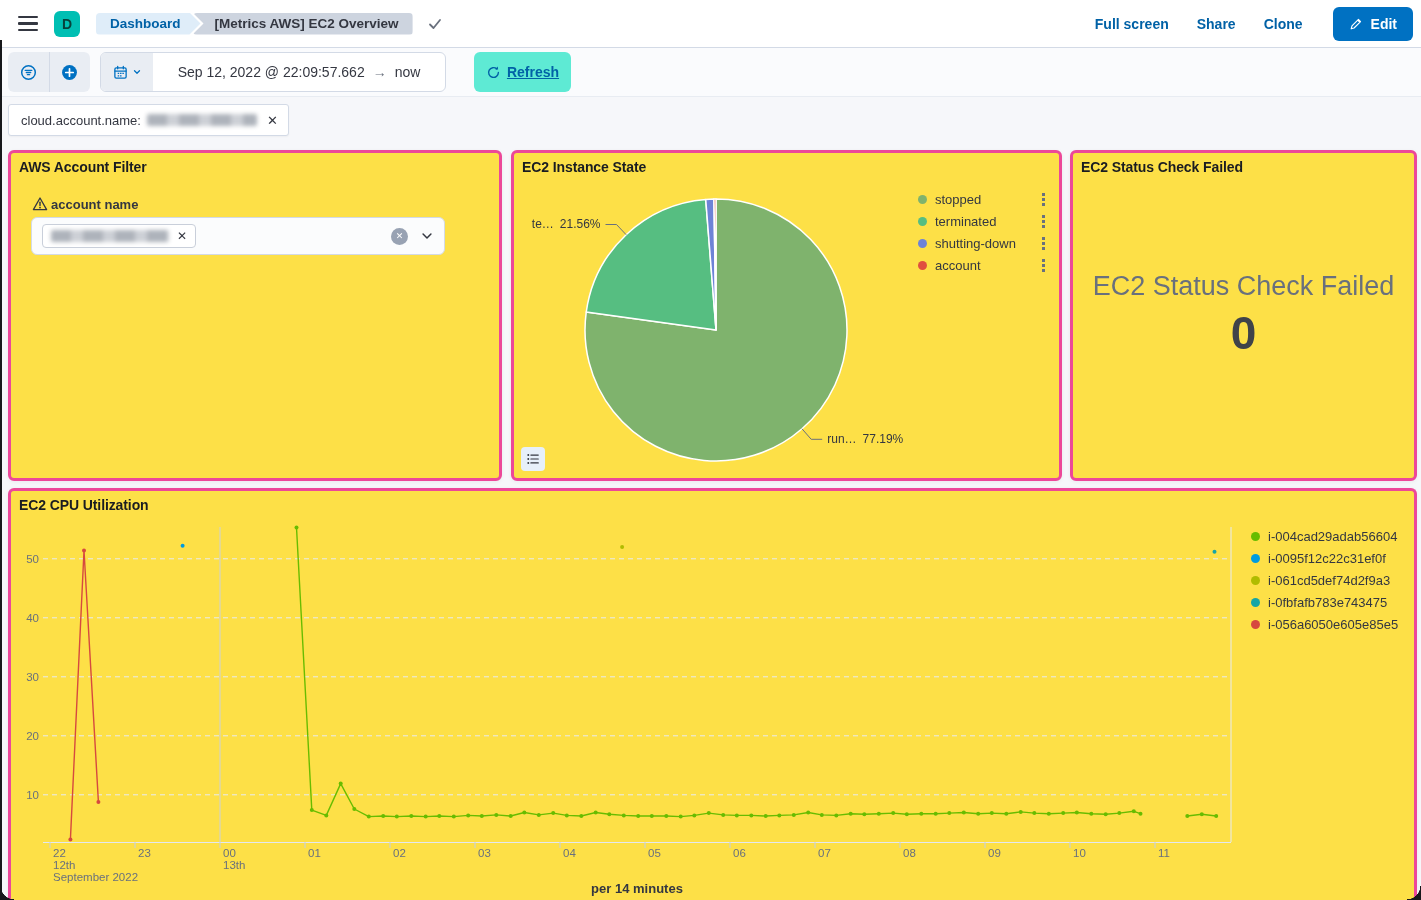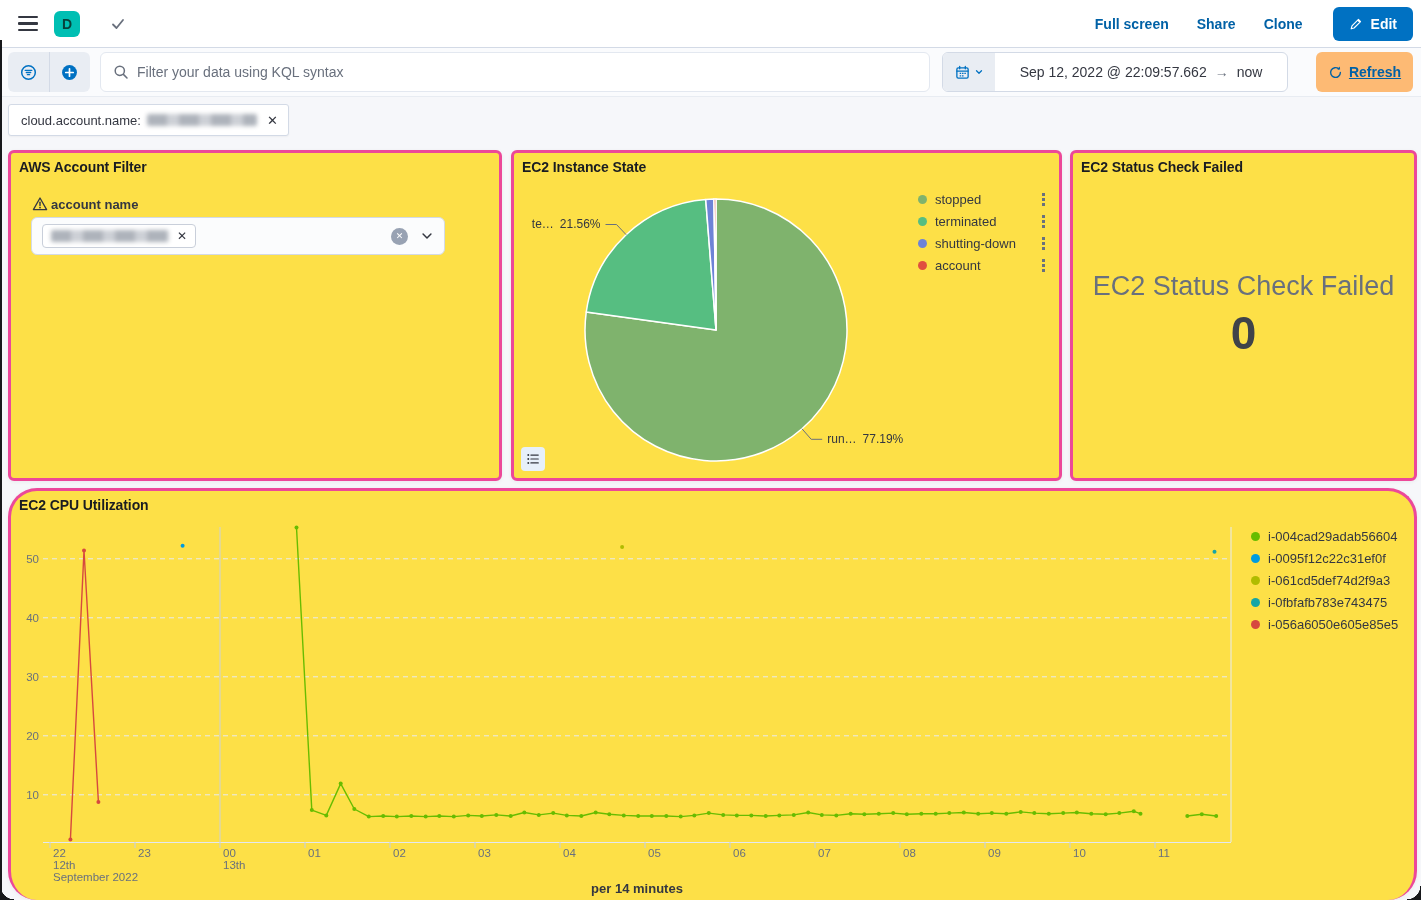--- a/index.html
+++ b/index.html
@@ -25,21 +25,21 @@
   .filter-group { width:82px; height:40px; background:#E9EDF3; border-radius:6px; display:flex; align-items:center; margin-right:10px; }
   .fg-btn { flex:1; height:100%; background:transparent; border:none; display:flex; align-items:center; justify-content:center; cursor:pointer; }
   .fg-divider { width:1px; height:40px; background:#D3DAE6; }
   .searchbox { flex:1; height:40px; background:#fff; border:1px solid #E3E8F0; border-radius:6px; display:flex; align-items:center; padding:0 12px; margin-right:12px; }
   .searchbox input { flex:1; border:none; outline:none; background:transparent; font-size:14px; color:#343741; margin-left:8px; font-family:inherit; }
   .searchbox input::placeholder { color:#69707D; }
   .datepicker { width:346px; height:40px; background:#fff; border:1px solid #D3DAE6; border-radius:6px; display:flex; align-items:center; overflow:hidden; }
   .dp-cal { width:52px; height:100%; background:#E9EDF3; display:flex; align-items:center; justify-content:center; gap:4px; border:none; cursor:pointer; }
   .dp-text { flex:1; display:flex; align-items:center; justify-content:center; gap:8px; font-size:14px; color:#343741; }
   .dp-arrow { color:#69707D; font-size:14px; }
-  .refresh-btn { margin-left:28px; width:97px; height:40px; background:#fdba74; border:none; border-radius:6px; color:#0061A6; font-size:14px; font-weight:600; display:flex; align-items:center; justify-content:center; gap:6px; cursor:pointer; font-family:inherit; }
+  .refresh-btn { margin-left:28px; width:97px; height:40px; background:#5eead4; border:none; border-radius:6px; color:#0061A6; font-size:14px; font-weight:600; display:flex; align-items:center; justify-content:center; gap:6px; cursor:pointer; font-family:inherit; }
   .refresh-btn .lbl { text-decoration:underline; }
 
   
   .content { position:absolute; left:0; top:97px; right:0; bottom:0; background:#F6F7FA; }
   .filter-pill { position:absolute; left:8px; top:7px; height:32px; background:#fff; border:1px solid #D3DAE6; border-radius:3px; display:flex; align-items:center; padding:0 10px 0 12px; font-size:13px; color:#343741; box-shadow:0 1px 2px rgba(0,0,0,.04); cursor:pointer; }
   .redact { display:inline-block; background:repeating-linear-gradient(90deg,#aeb3bb 0 20px,#cdd0d6 20px 32px); border-radius:2px; filter:blur(2px); height:12px; }
   .pill-x { margin-left:10px; color:#343741; font-size:13px; cursor:pointer; }
 
   .panel { position:absolute; background:#fde047; border:3px solid #ec4899; border-radius:6px; box-shadow:0 1px 4px rgba(0,0,0,.05); }
   .panel-title { position:absolute; left:8px; top:6px; font-size:14px; font-weight:700; color:#1A1C21; letter-spacing:-.1px; }
@@ -59,21 +59,21 @@
   .legend-dot { width:9px; height:9px; border-radius:50%; margin-right:8px; flex:none; }
   .legend-lbl { font-size:13px; color:#343741; flex:1; cursor:pointer; }
   .vdots { position:relative; width:3px; height:3px; background:#69707D; box-shadow:0 5px 0 #69707D,0 10px 0 #69707D; margin:-10px 6px 0 6px; cursor:pointer; }
   .legend-toggle { position:absolute; left:7px; bottom:7px; width:24px; height:24px; background:#E7F0FA; border:none; border-radius:4px; display:flex; align-items:center; justify-content:center; cursor:pointer; }
 
   .p3 { left:1070px; top:53px; width:347px; height:331px; }
   .metric-wrap { position:absolute; left:0; top:118px; width:100%; text-align:center; }
   .metric-label { font-size:27px; color:#69707D; font-weight:400; }
   .metric-value { font-size:46px; color:#404349; font-weight:700; margin-top:4px; }
 
-  .p4 { left:8px; top:391px; width:1409px; height:412px; border-bottom:none; border-bottom-left-radius:0; border-bottom-right-radius:0;border-radius:29px; }
+  .p4 { left:8px; top:391px; width:1409px; height:412px; border-bottom:none; border-bottom-left-radius:0; border-bottom-right-radius:0; }
   .cpu-svg { position:absolute; left:0; top:0; }
   .cpu-legend { position:absolute; left:1240px; top:34px; }
   .cpu-legend .legend-lbl { font-size:13px; }
   .xaxis-label { position:absolute; left:32px; top:390px; width:1188px; text-align:center; font-size:13px; font-weight:700; color:#343741; }
 
   
   .edge-left { position:fixed; left:0; top:40px; bottom:0; width:2px; background:#17181b; z-index:50; }
   .corner-bl { position:fixed; left:0; bottom:0; width:14px; height:14px; background:radial-gradient(circle 14px at 14px 0px, transparent 13px, #17181b 13.5px); z-index:51; }
   .corner-br { position:fixed; right:0; bottom:0; width:14px; height:14px; background:radial-gradient(circle 14px at 0px 0px, transparent 13px, #17181b 13.5px); z-index:51; }
 
@@ -82,20 +82,24 @@
 </head>
 <body>
 
 <header class="topnav">
   <button class="hamburger">
       <span></span>
       <span></span>
       <span></span>
     </button>
   <span class="app-badge">D</span>
+  <nav class="crumbs">
+    <span class="crumb crumb-first">Dashboard</span>
+    <span class="crumb crumb-last">[Metrics AWS] EC2 Overview</span>
+  </nav>
   <span class="check-ic">
     <svg width="16" height="16" viewBox="0 0 16 16">
         <path d="M3 8.5 L6.5 12 L13 4" fill="none" stroke="#69707D" stroke-width="1.8" stroke-linecap="round" stroke-linejoin="round"></path>
       </svg>
   </span>
   <span class="nav-spacer"></span>
   <a class="nav-link">Full screen</a>
   <a class="nav-link">Share</a>
   <a class="nav-link">Clone</a>
   <button class="edit-btn">
@@ -116,29 +120,20 @@
           <path d="M5 6 h6 M6 8 h4 M7 10 h2" stroke="#0071C2" stroke-width="1.4" stroke-linecap="round"></path>
         </svg>
     </button>
     <span class="fg-divider"></span>
     <button class="fg-btn">
       <svg width="17" height="17" viewBox="0 0 16 16">
           <circle cx="8" cy="8" r="7" fill="#0071C2"></circle>
           <path d="M8 4.5 v7 M4.5 8 h7" stroke="#fff" stroke-width="1.6" stroke-linecap="round"></path>
         </svg>
     </button>
-  </div>
-  <div class="searchbox">
-    <span style="display:flex">
-      <svg width="16" height="16" viewBox="0 0 16 16">
-          <circle cx="6.8" cy="6.8" r="4.6" fill="none" stroke="#69707D" stroke-width="1.5"></circle>
-          <path d="M10.4 10.4 L14 14" stroke="#69707D" stroke-width="1.5" stroke-linecap="round"></path>
-        </svg>
-    </span>
-    <input type="text" placeholder="Filter your data using KQL syntax" style="">
   </div>
   <div class="datepicker">
     <button class="dp-cal">
       <svg width="15" height="15" viewBox="0 0 16 16">
           <rect x="2" y="3" width="12" height="11" rx="1.5" fill="none" stroke="#0071C2" stroke-width="1.4"></rect>
           <path d="M5 1.5 V4 M11 1.5 V4 M2 6.5 h12" stroke="#0071C2" stroke-width="1.4" stroke-linecap="round"></path>
           <path d="M5 9 h1.6 M7.5 9 h1.6 M10 9 h1.6 M5 11.5 h1.6 M7.5 11.5 h1.6" stroke="#0071C2" stroke-width="1.4"></path>
         </svg>
       <svg width="10" height="10" viewBox="0 0 16 16">
           <path d="M4 6 L8 10 L12 6" fill="none" stroke="#0071C2" stroke-width="2" stroke-linecap="round" stroke-linejoin="round"></path>

